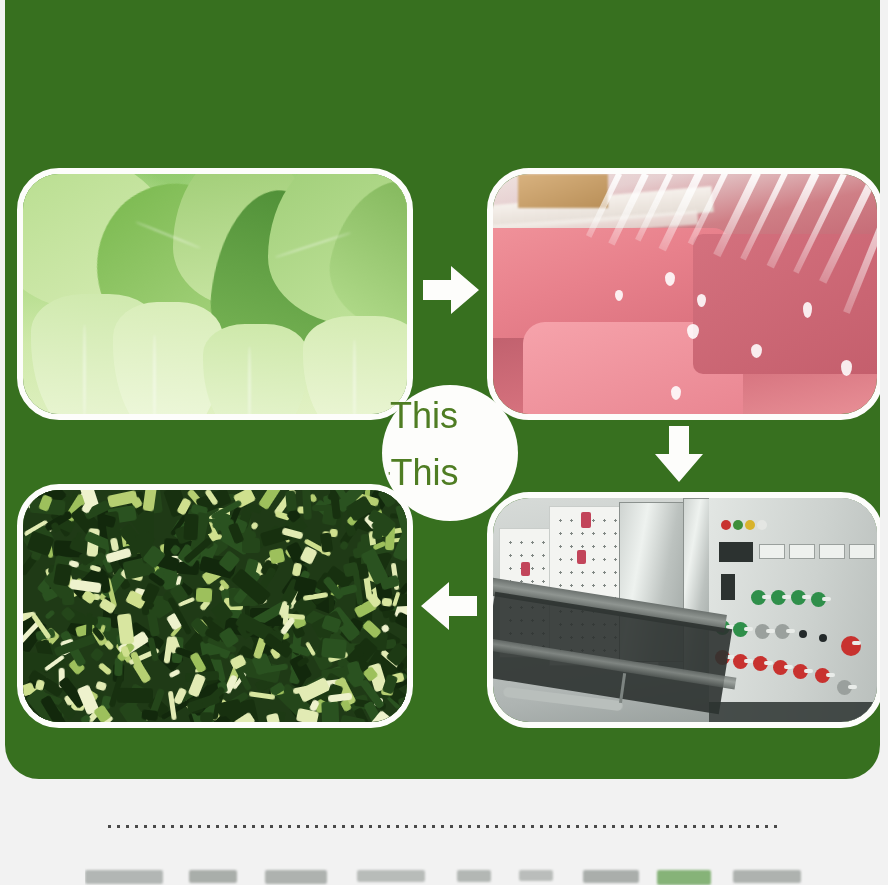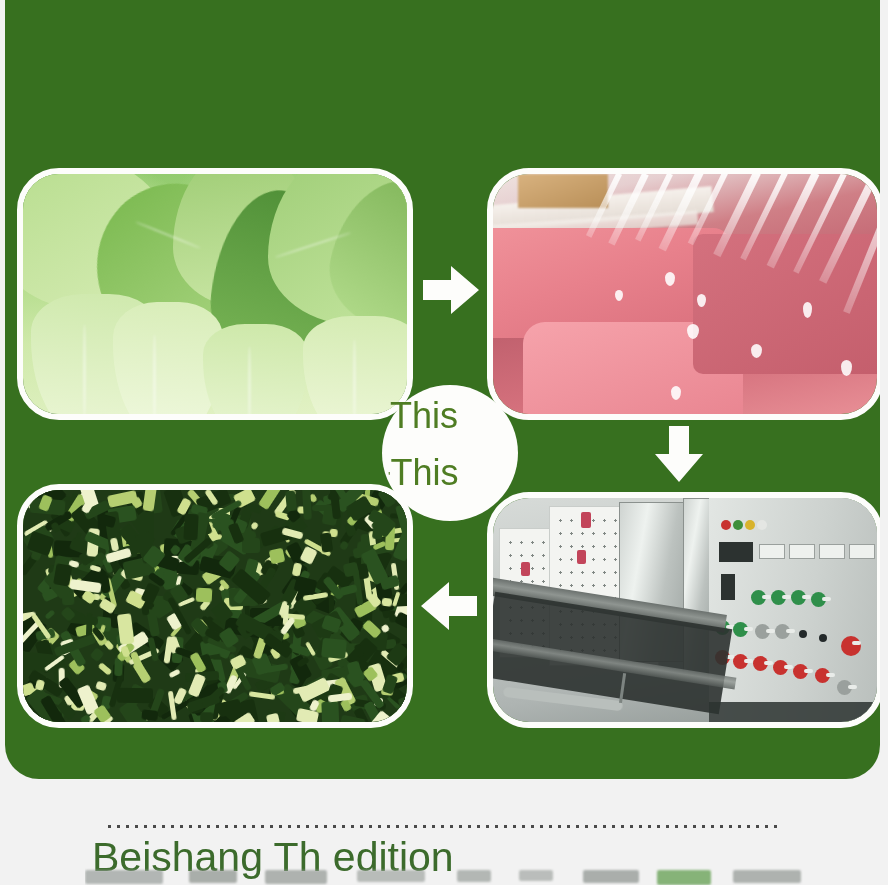--- a/index.html
+++ b/index.html
@@ -1029,21 +1029,20 @@
     <div class="center-circle"></div>
     <div class="circle-text line1">This</div>
     <div class="circle-text line2">
       <span class="pre">'</span><span>This</span>
     </div>
 
   </div>
 
   <div class="footer">
     <div class="dotted-rule"></div>
-    <div class="brand-title">Beishang Th edition</div>
   </div>
 
   <div class="thumb-strip">
     <div class="thumb" style="left:0px;width:78px;height:14px;background:#9aa09d;"></div>
     <div class="thumb" style="left:104px;width:48px;height:13px;background:#8e948f;"></div>
     <div class="thumb" style="left:180px;width:62px;height:14px;background:#949a96;"></div>
     <div class="thumb" style="left:272px;width:68px;height:12px;background:#a3a8a4;"></div>
     <div class="thumb" style="left:372px;width:34px;height:12px;background:#9ba19d;"></div>
     <div class="thumb" style="left:434px;width:34px;height:11px;background:#a5aaa6;"></div>
     <div class="thumb" style="left:498px;width:56px;height:13px;background:#8f9591;"></div>

